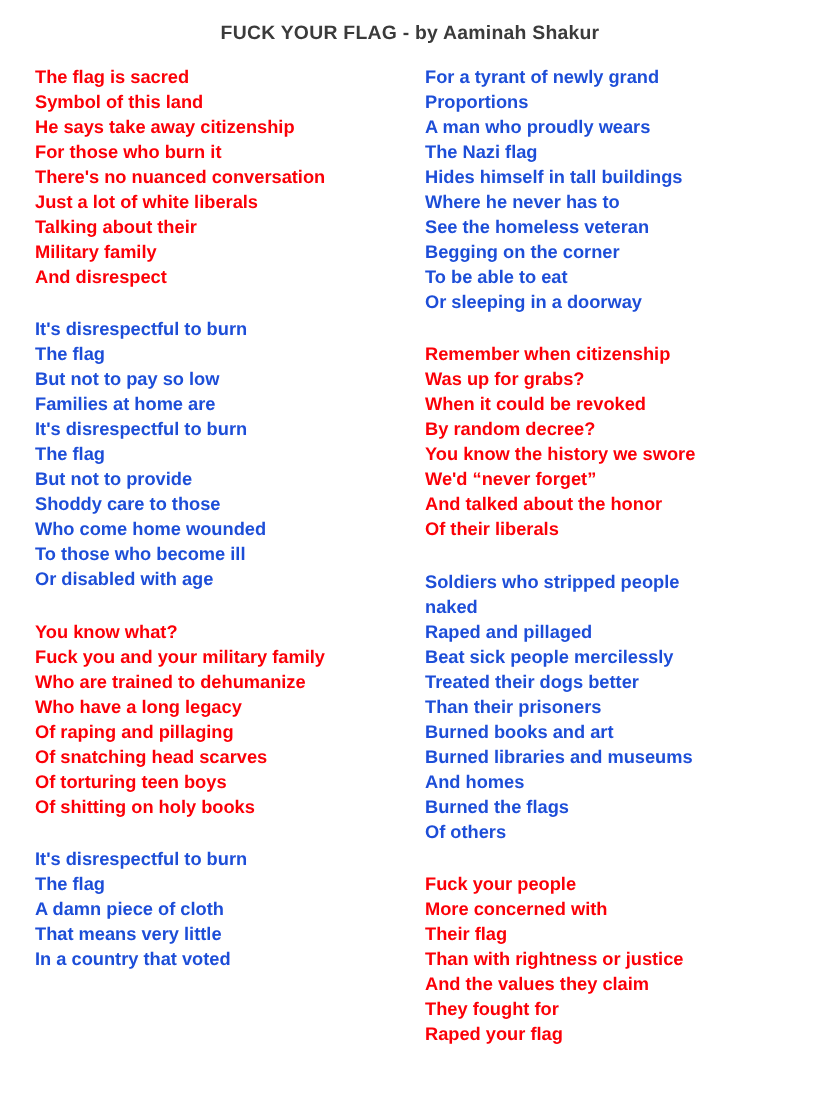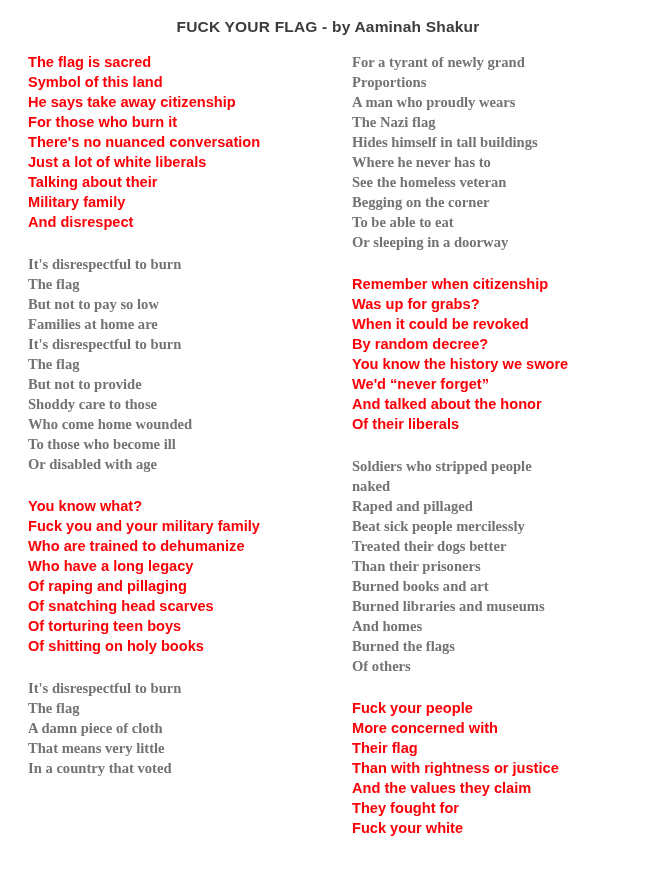--- a/index.html
+++ b/index.html
@@ -28,41 +28,41 @@
     letter-spacing: 0.2px;
     margin: 0 0 16px 0;
     font-family: "Liberation Sans", sans-serif;
   }
   .columns {
     display: flex;
     flex-direction: row;
     align-items: flex-start;
     padding: 0 20px 0 28px;
     box-sizing: border-box;
-    gap: 26px;
+    gap: 14px;
   }
   .column {
     width: 298px;
     flex: 0 0 auto;
   }
   .stanza {
     margin: 0 0 22px 0;
   }
   .stanza:last-child {
     margin-bottom: 0;
   }
   .line {
     font-size: 14.6px;
     font-weight: bold;
     line-height: 20px;
     white-space: pre-wrap;
     font-family: "Liberation Sans", sans-serif;
   }
   .red .line { color: #fb0007; }
-  .blue .line { color: #737373; font-family: Liberation Serif, serif; }
+  .blue .line { color: #1d4ed8; }
 </style>
 </head>
 <body>
 
 <div class="page">
 
   <div class="title">FUCK YOUR FLAG - by Aaminah Shakur</div>
 
   <div class="columns">
     <div class="column">
@@ -144,18 +144,18 @@
           <div class="line">Burned the flags</div>
           <div class="line">Of others</div>
         </div>
         <div class="stanza red">
           <div class="line">Fuck your people</div>
           <div class="line">More concerned with</div>
           <div class="line">Their flag</div>
           <div class="line">Than with rightness or justice</div>
           <div class="line">And the values they claim</div>
           <div class="line">They fought for</div>
-          <div class="line">Fuck your white</div>
+          <div class="line">Raped your flag</div>
         </div>
       </div>
   </div>
 
 </div>
 
 </body></html>

